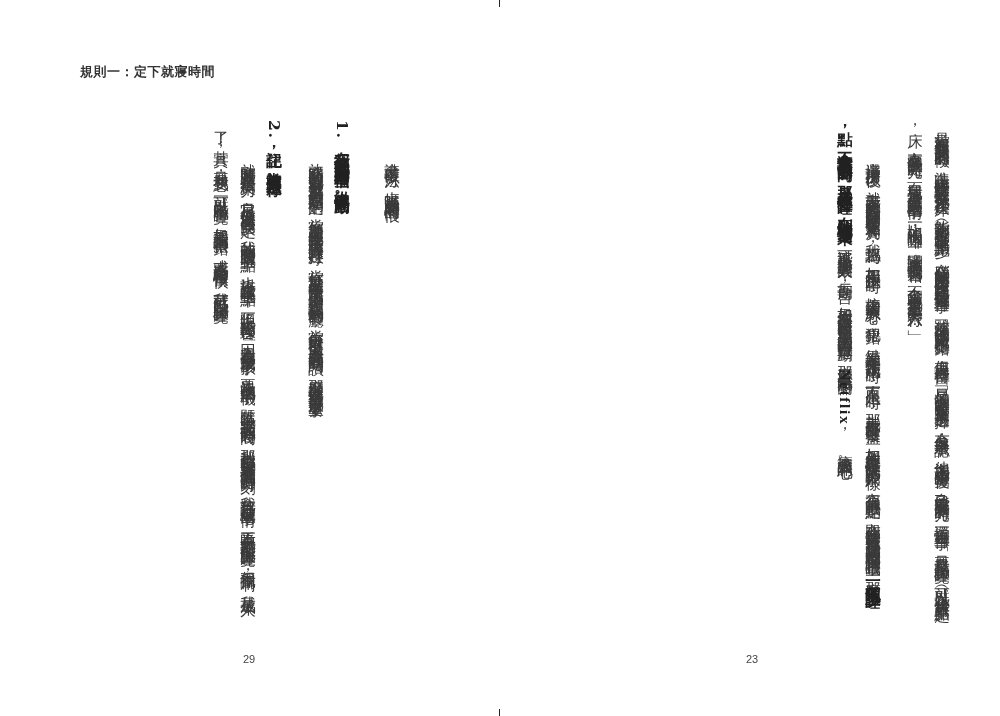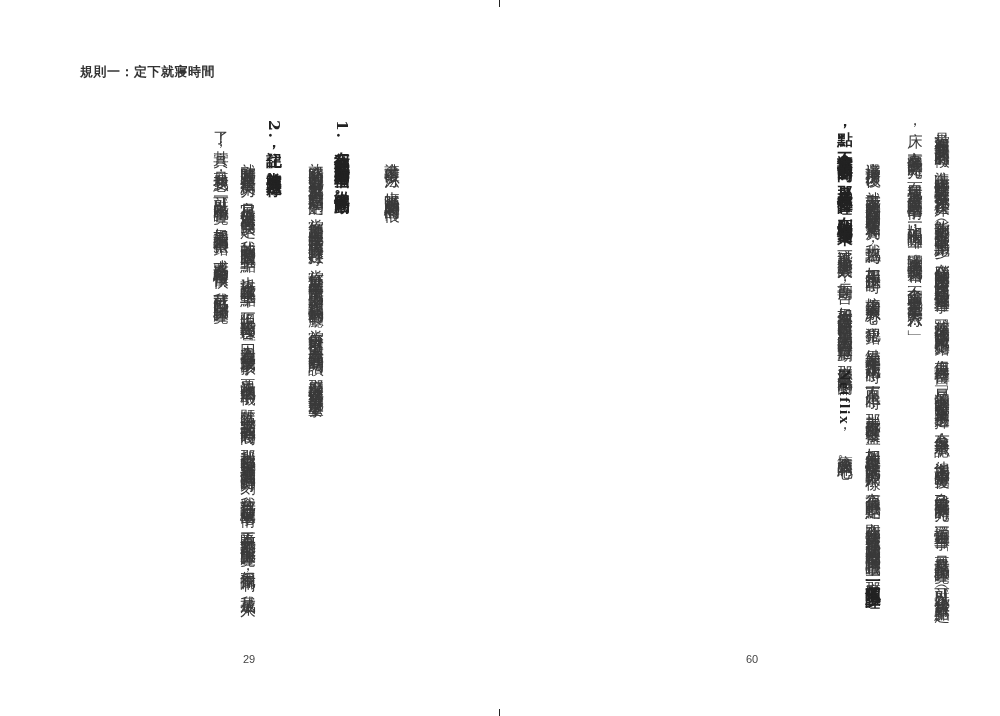--- a/index.html
+++ b/index.html
@@ -64,14 +64,14 @@
 <div class="page right-page">
   <div class="text-block right-text">
     <p class="noind" style="margin-left:14px;">
       <span>是當初沒有嬰幼兒要照顧的時候，準時上床睡覺意謂著我可以充分休息後起床，能夠跑步（我可不會在晚上十點跑步），在腦袋能清晰思考時寫作（晚上同樣很難做到這件事）。雖然深夜的「獨處時光」感覺不錯，但只要處理得當，早晨的「獨處時光」會帶來更多的選擇。有位參與者承認，他渴望著小孩睡覺後，自己能享有獨處的時光，還體悟到一件事：「只要我早點上床睡覺，就可以（在小孩起床前）早點起床，享有寧靜的獨處時光，而我早上通常會做品質較高的事情，比如一邊喝咖啡，一邊閱讀專業的成長書籍，不會到了晚上就要重看三集的《六人行》！」</span>
     </p>
     <p>
       <span>選擇增加了以後，就表示定下就寢時間沒有剛開始那樣像是零和賽局。我也認為，如果你少睡一小時，接著卻因疲累分心，常犯錯，結果處理某件工作花了兩小時，而不是一小時，那就表示你沒有從中獲益。如果你就跟沒有慢性失眠的許多人那樣，有很強的睡眠定點，亦即你的身體會強迫你在幾週期間的睡眠都達到平均睡眠量，那麼</span><span class="b">一個晚上少睡一點，不會讓你擁有更多的時間。那只是表示你會狂睡，在別的地方彌補過來。</span><span>這可能不是你想要的效果。長期而言，如果你沒有因為睡過頭而錯過星期六早上的團體自行車活動，那麼深夜少追幾小時的</span><span class="b latin">Netflix</span><span>，應該會更開心吧。</span>
     </p>
   </div>
 
-  <div class="page-num right-num">60</div>
+  <div class="page-num right-num">23</div>
 </div>
 
 </body></html>

